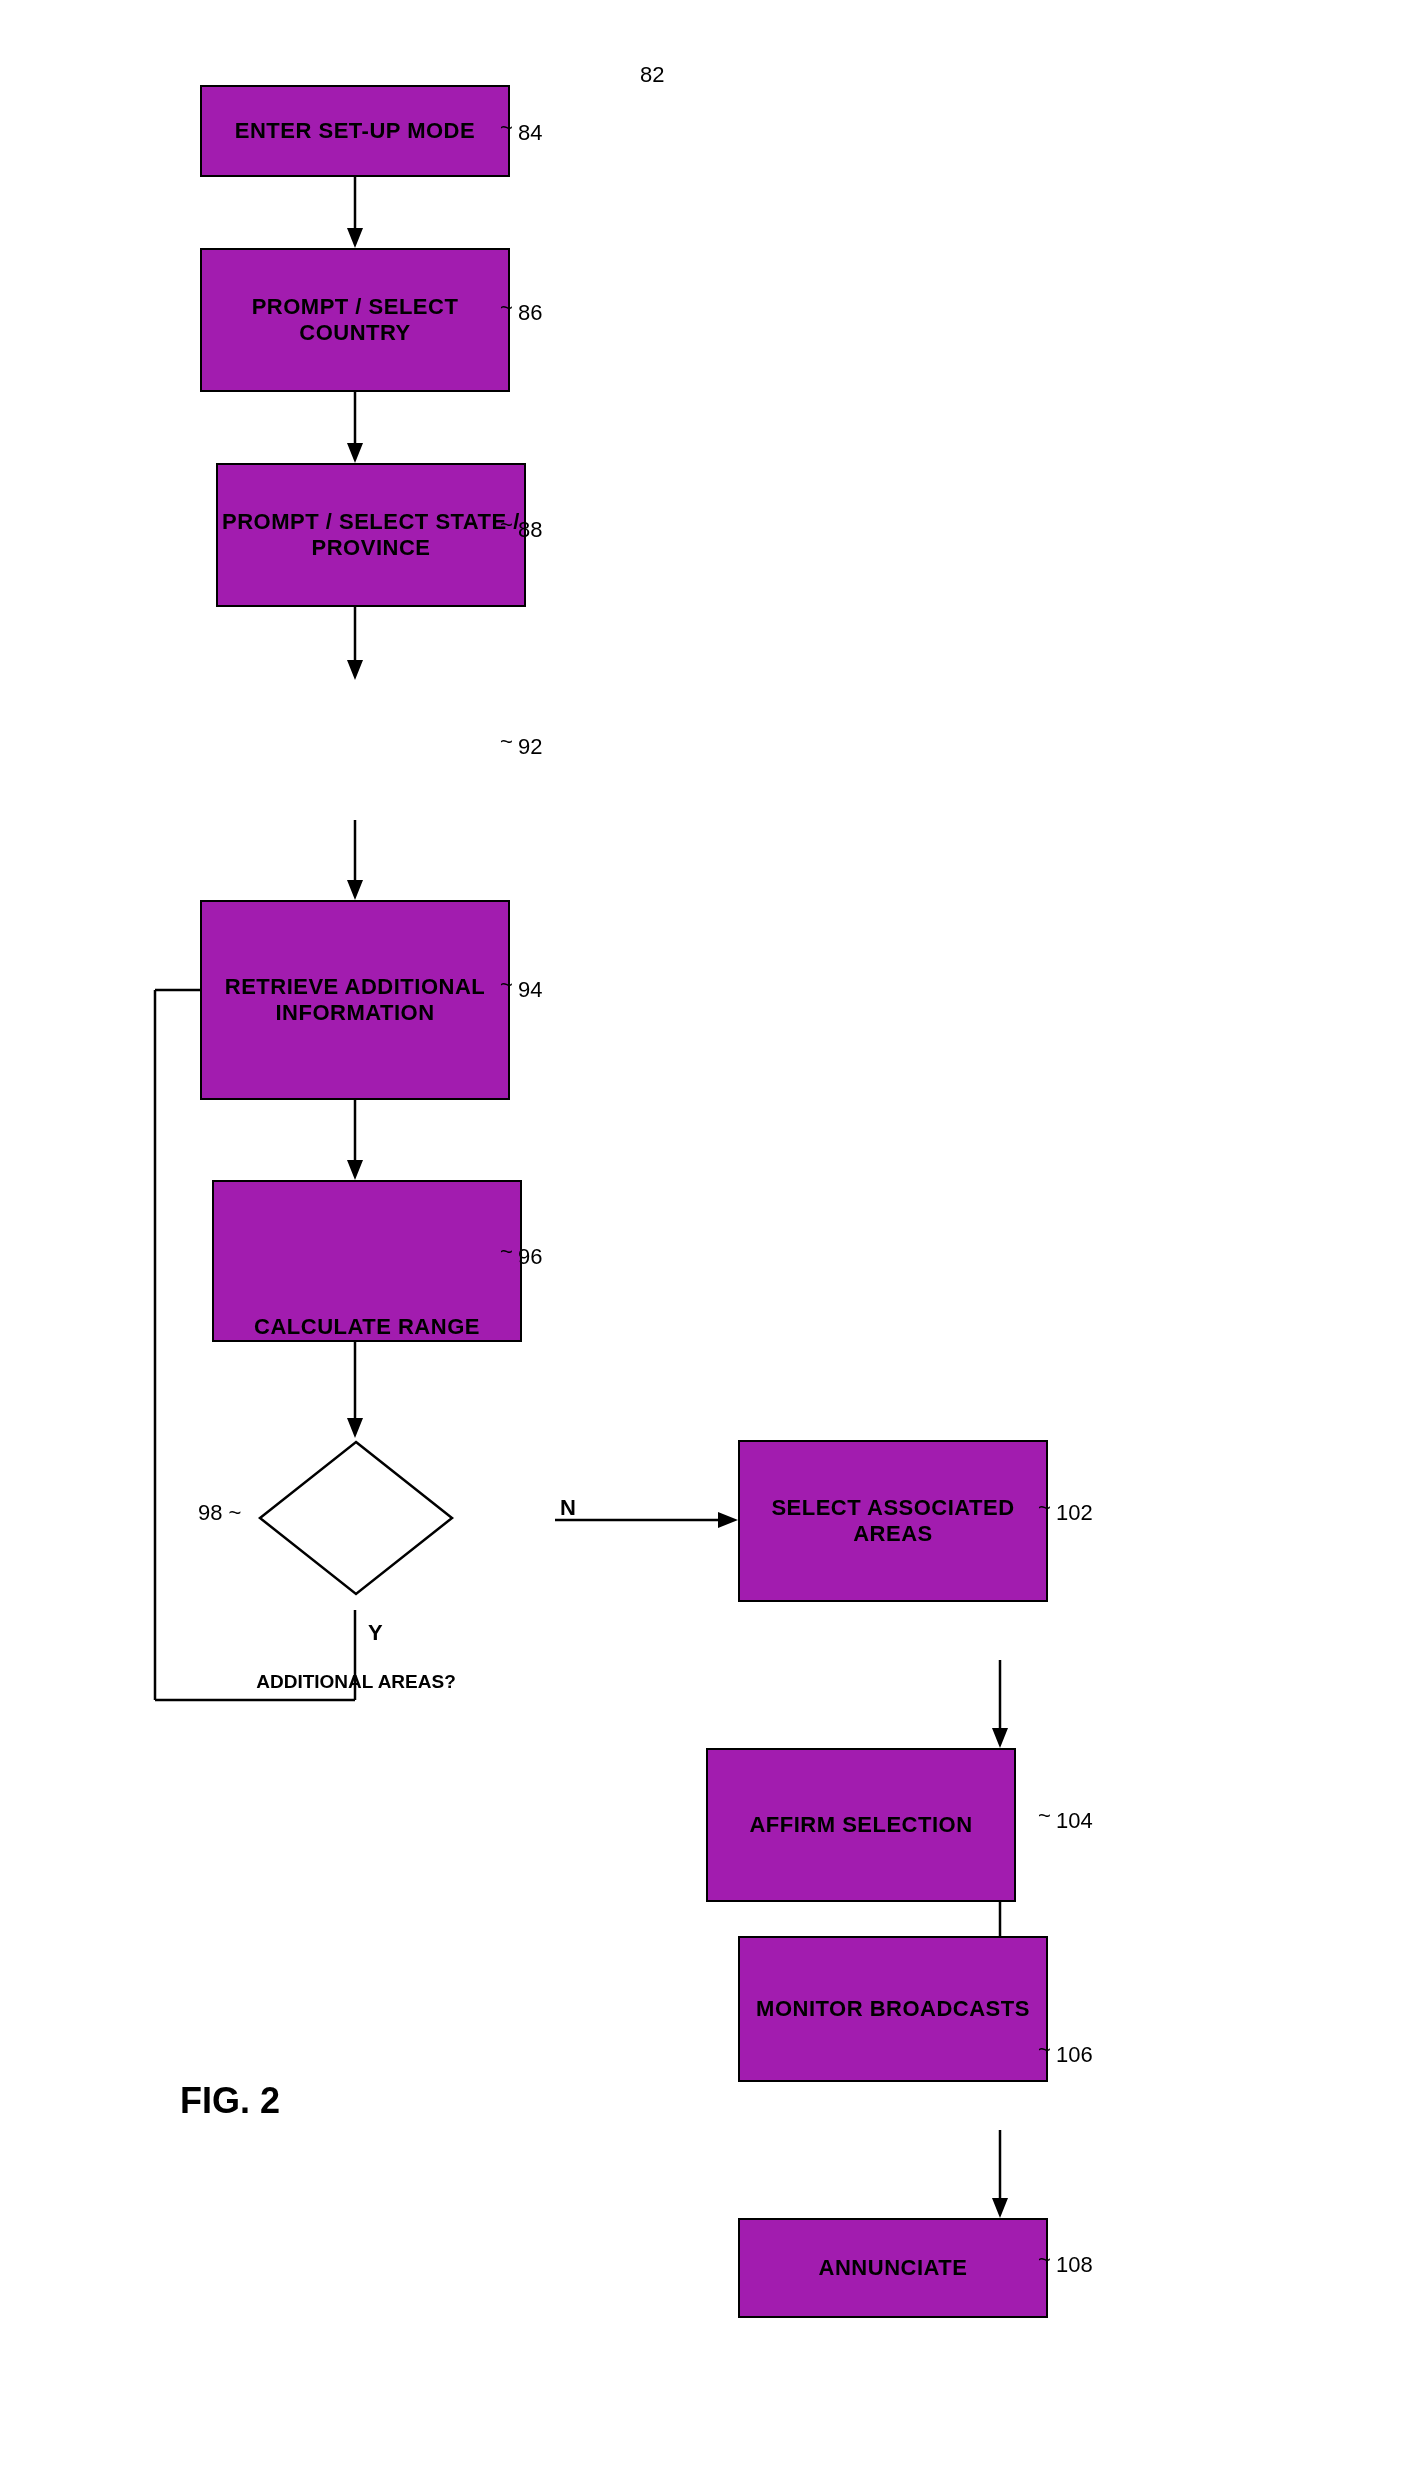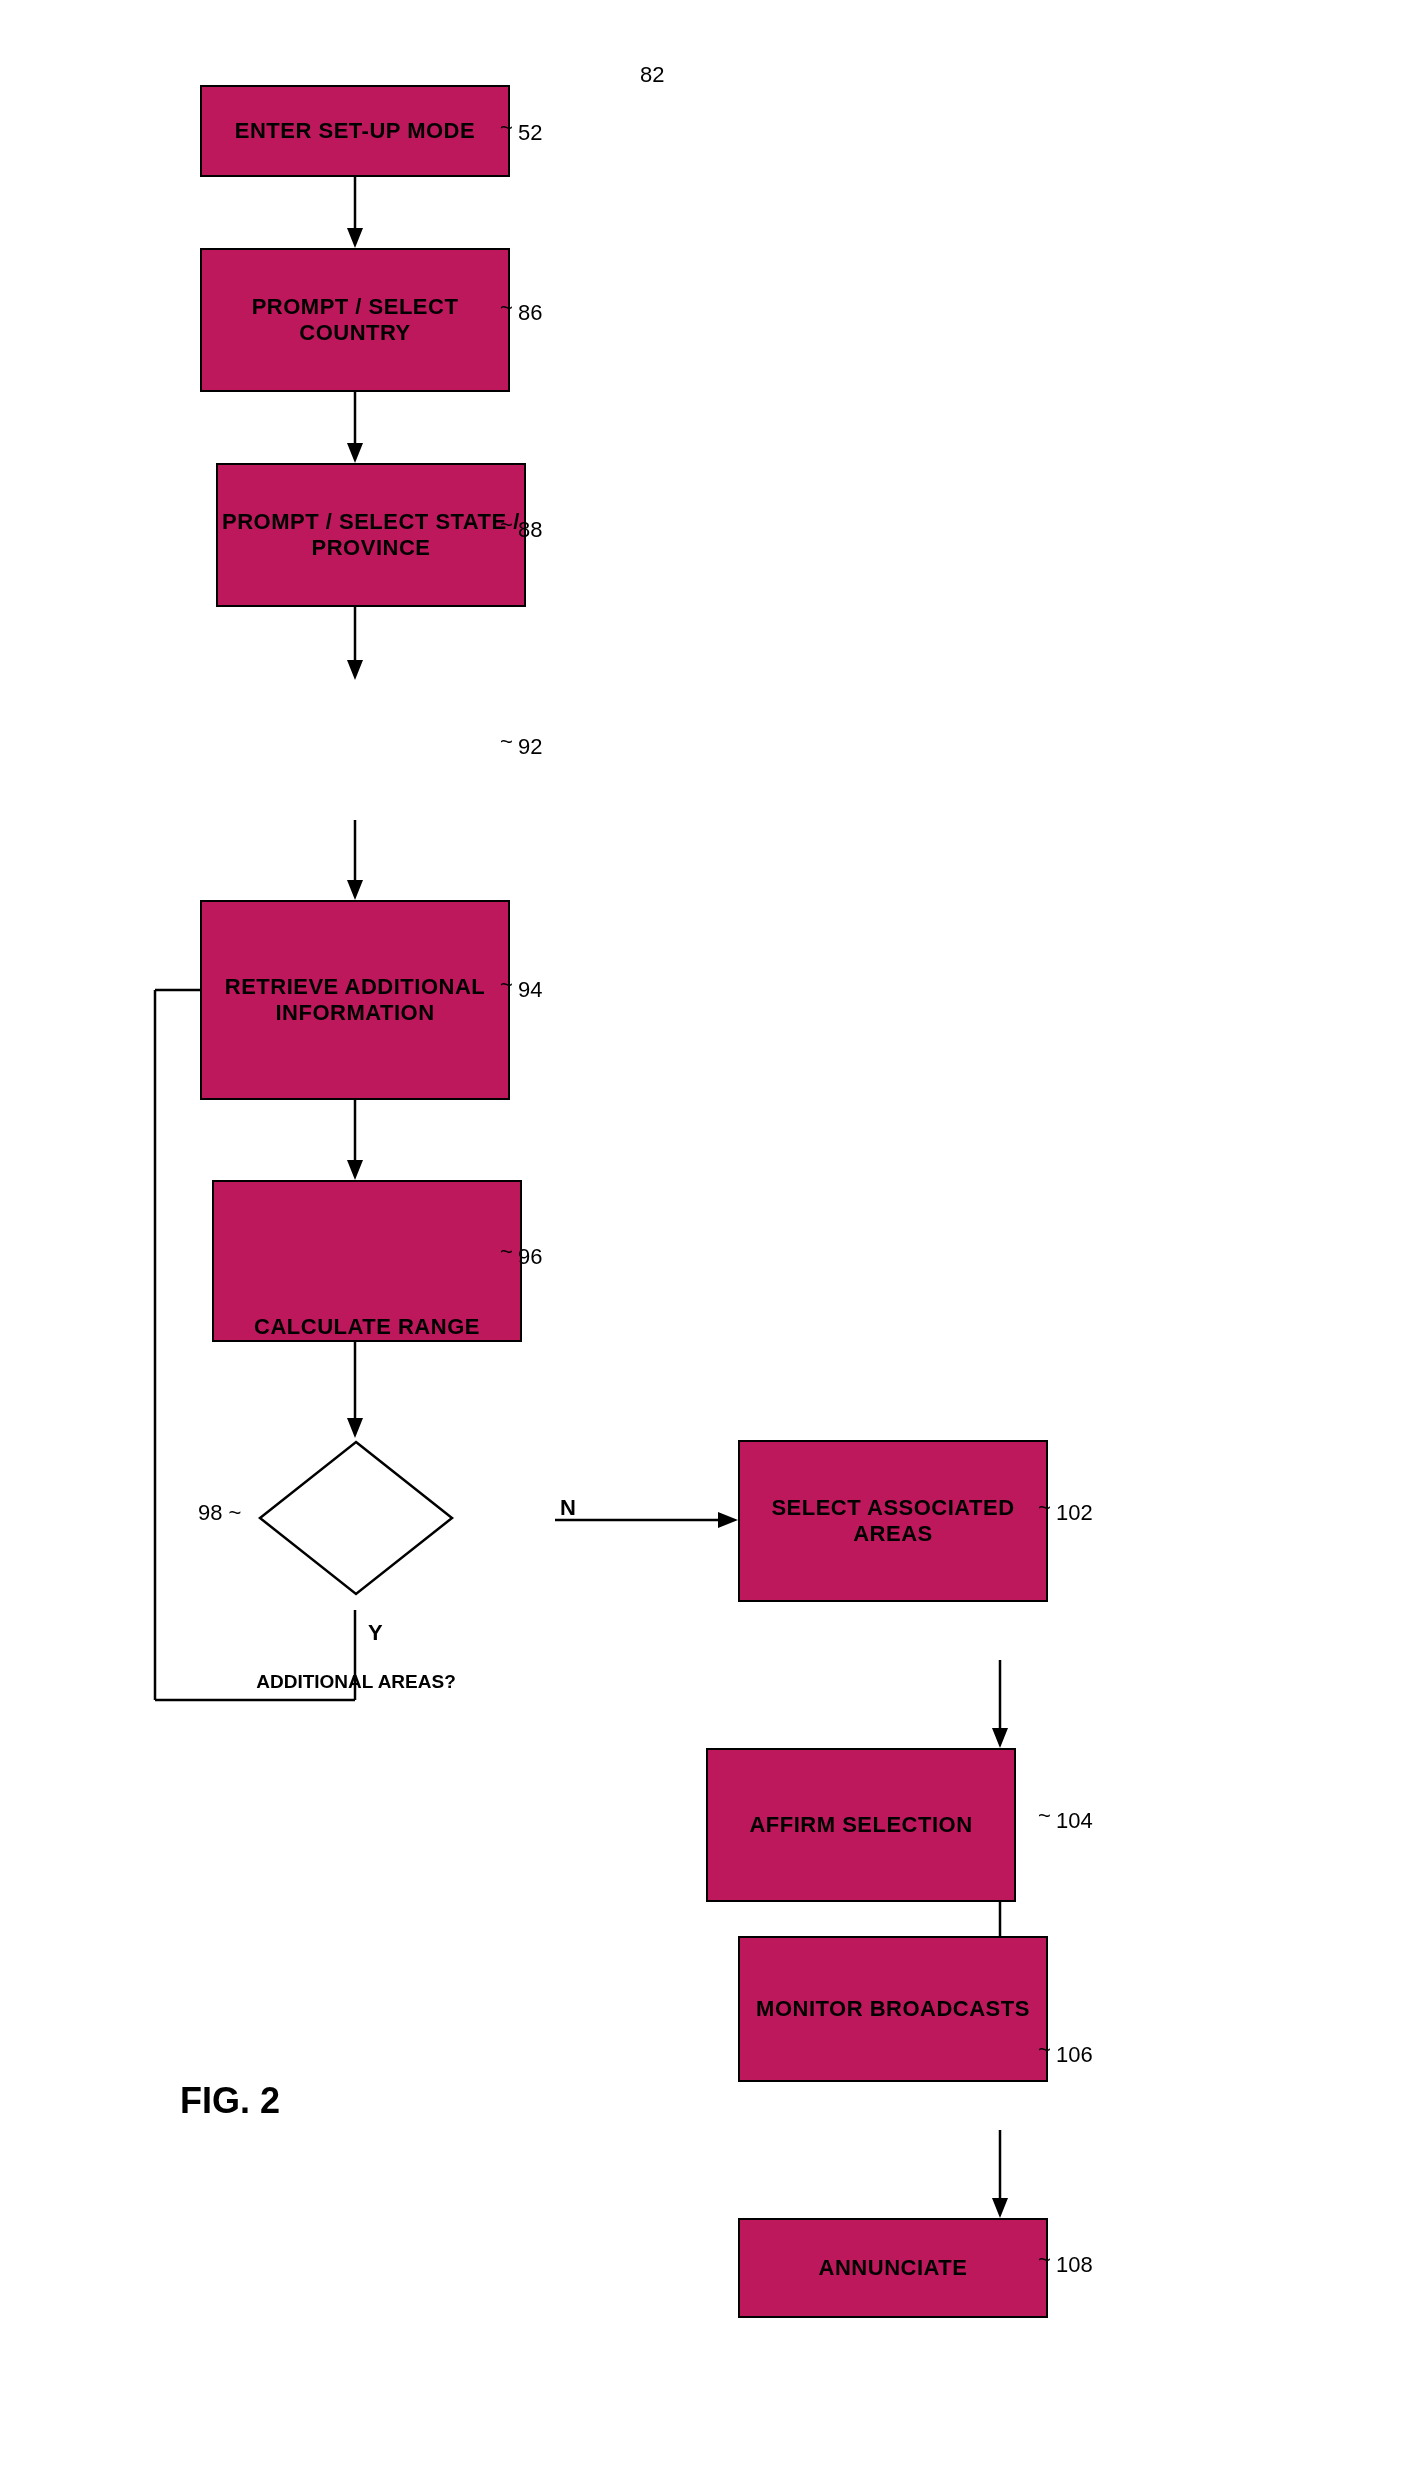--- a/index.html
+++ b/index.html
@@ -12,21 +12,21 @@
       overflow: hidden;
     }
     .diagram-container {
       position: relative;
       width: 1353px;
       height: 2476px;
     }
     .flowbox {
       position: absolute;
       border: 2.5px solid #000;
-      background: #be185d;
+      background: #a21caf;
       display: flex;
       align-items: center;
       justify-content: center;
       text-align: center;
       font-size: 22px;
       font-weight: bold;
       font-family: Arial, sans-serif;
       letter-spacing: 0.5px;
     }
     .diamond {
@@ -120,21 +120,21 @@
     <line x1="155" y1="1700" x2="155" y2="990" stroke="#000" stroke-width="2.5"></line>
     <line x1="155" y1="990" x2="228" y2="990" stroke="#000" stroke-width="2.5"></line>
     <polygon points="246,990 226,982 226,998" fill="#000"></polygon>
   </svg>
 
   <div class="ref-label" style="left:640px; top:62px;">82</div>
 
   <div class="flowbox" style="left:200px; top:85px; width:310px; height:92px;">
     <span>ENTER SET-UP MODE</span>
   </div>
-  <div class="ref-label" style="left:518px; top:120px;">52</div>
+  <div class="ref-label" style="left:518px; top:120px;">84</div>
   <div style="position:absolute;left:500px;top:115px;font-size:22px;font-family:Arial,sans-serif;">~</div>
 
   <div class="flowbox" style="left:200px; top:248px; width:310px; height:144px;">
     <span>PROMPT / SELECT COUNTRY</span>
   </div>
   <div class="ref-label" style="left:518px; top:300px;">86</div>
   <div style="position:absolute;left:500px;top:295px;font-size:22px;font-family:Arial,sans-serif;">~</div>
 
   <div class="flowbox" style="left:200px; top:463px; width:310px; height:144px;margin-left:16px;">
     <span>PROMPT / SELECT STATE / PROVINCE</span>

